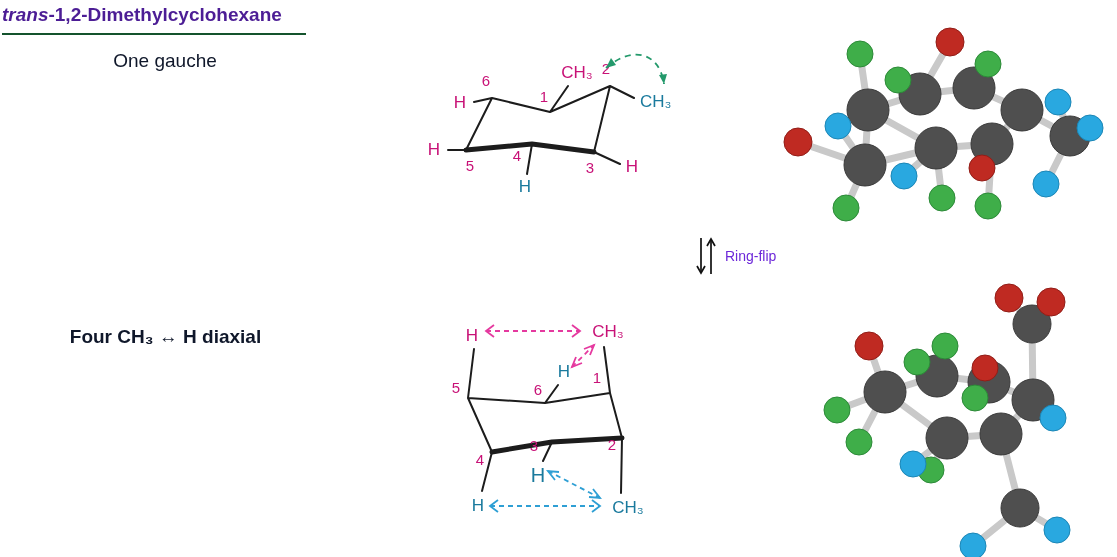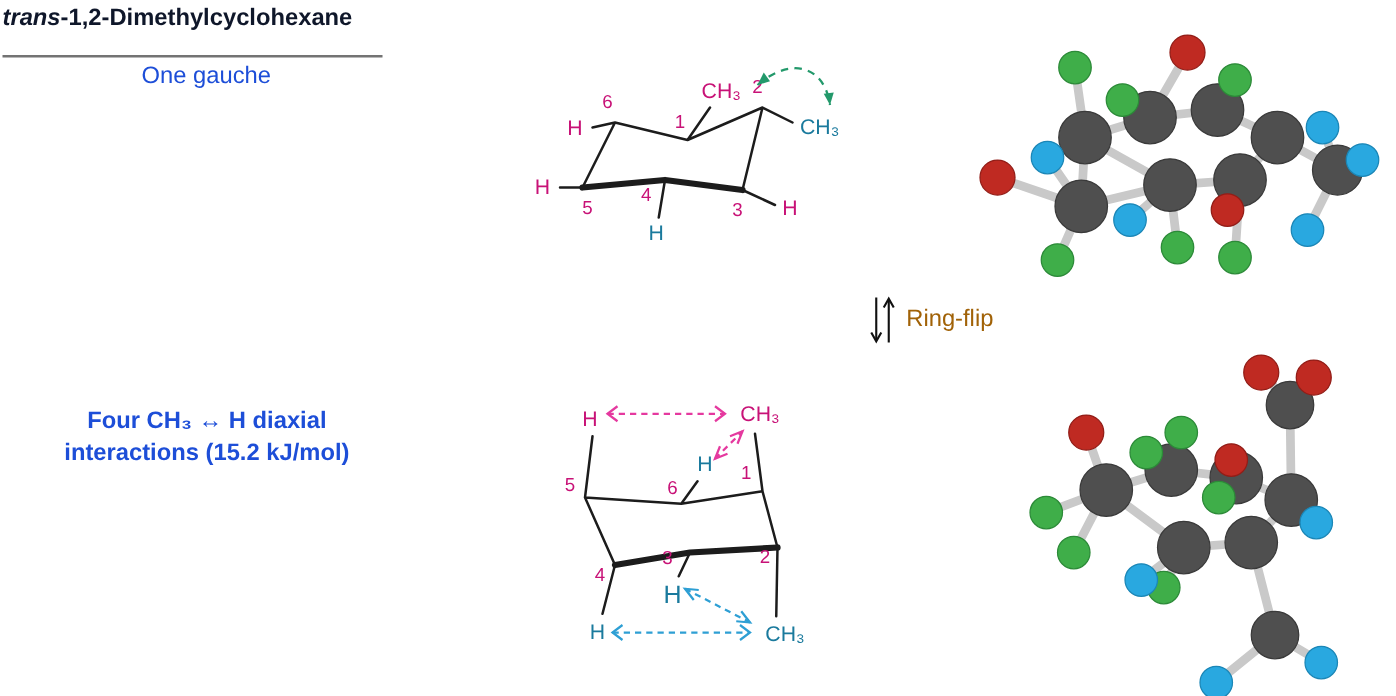--- a/index.html
+++ b/index.html
@@ -1,29 +1,29 @@
 <!DOCTYPE html>
 <html><head>
 <meta charset="utf-8">
 <style>
   * { margin:0; padding:0; box-sizing:border-box; }
   html,body { background:#ffffff; }
   body { font-family:"Liberation Sans", sans-serif; color:#1d1d33; }
   .canvas { position:relative; width:1117px; height:557px; background:#fff; overflow:hidden; }
 
   .title { position:absolute; left:2px; top:4px; font-size:19px; font-weight:bold;
-           color:#0f172a; border-bottom:2px solid #737373; padding:0 24px 18px 0; }
+           color:#4c1d95; border-bottom:2px solid #14532d; padding:0 24px 7px 0; }
   .title .it { font-style:italic; }
 
-  .caption { position:absolute; text-align:center; font-size:19px; color:#1d4ed8; line-height:1.35; }
+  .caption { position:absolute; text-align:center; font-size:19px; color:#0f172a; line-height:1.35; }
   #cap-top { left:40px; top:48px; width:250px; }
   #cap-bottom { left:8px; top:324px; width:315px;font-weight:bold; }
 
   .ringflip { position:absolute; left:694px; top:232px; display:flex; align-items:center; gap:5px; }
-  .ringflip-label { font-size:19px; color:#a16207; }
+  .ringflip-label { font-size:14px; color:#6d28d9; }
 
   svg { position:absolute; overflow:visible; }
   svg text { font-family:"Liberation Sans", sans-serif; }
   #chair-top   { left:420px; top:40px; }
   #chair-bot   { left:450px; top:315px; }
   #model-top   { left:780px; top:22px; }
   #model-bot   { left:795px; top:280px; }
 
   .bond  { stroke:#1c1c1c; stroke-width:2;   fill:none; stroke-linejoin:round; stroke-linecap:round; }
   .bondB { stroke:#1c1c1c; stroke-width:5;   fill:none; stroke-linejoin:round; stroke-linecap:round; }
@@ -54,21 +54,20 @@
   <div class="title">
     <span class="it">trans</span><span>-1,2-Dimethylcyclohexane</span>
   </div>
 
   <div class="caption" id="cap-top">
     <div>One gauche</div>
   </div>
 
   <div class="caption" id="cap-bottom">
     <div>Four CH₃ ↔ H diaxial</div>
-    <div>interactions (15.2 kJ/mol)</div>
   </div>
 
   <div class="ringflip">
     <svg width="26" height="48" style="position:static">
       <line class="flipArr" x1="7" y1="6" x2="7" y2="40"></line>
       <polyline class="flipArr" points="3,34 7,41 11,34"></polyline>
       <line class="flipArr" x1="17" y1="42" x2="17" y2="8"></line>
       <polyline class="flipArr" points="13,14 17,7 21,14"></polyline>
     </svg>
     <span class="ringflip-label">Ring-flip</span>

